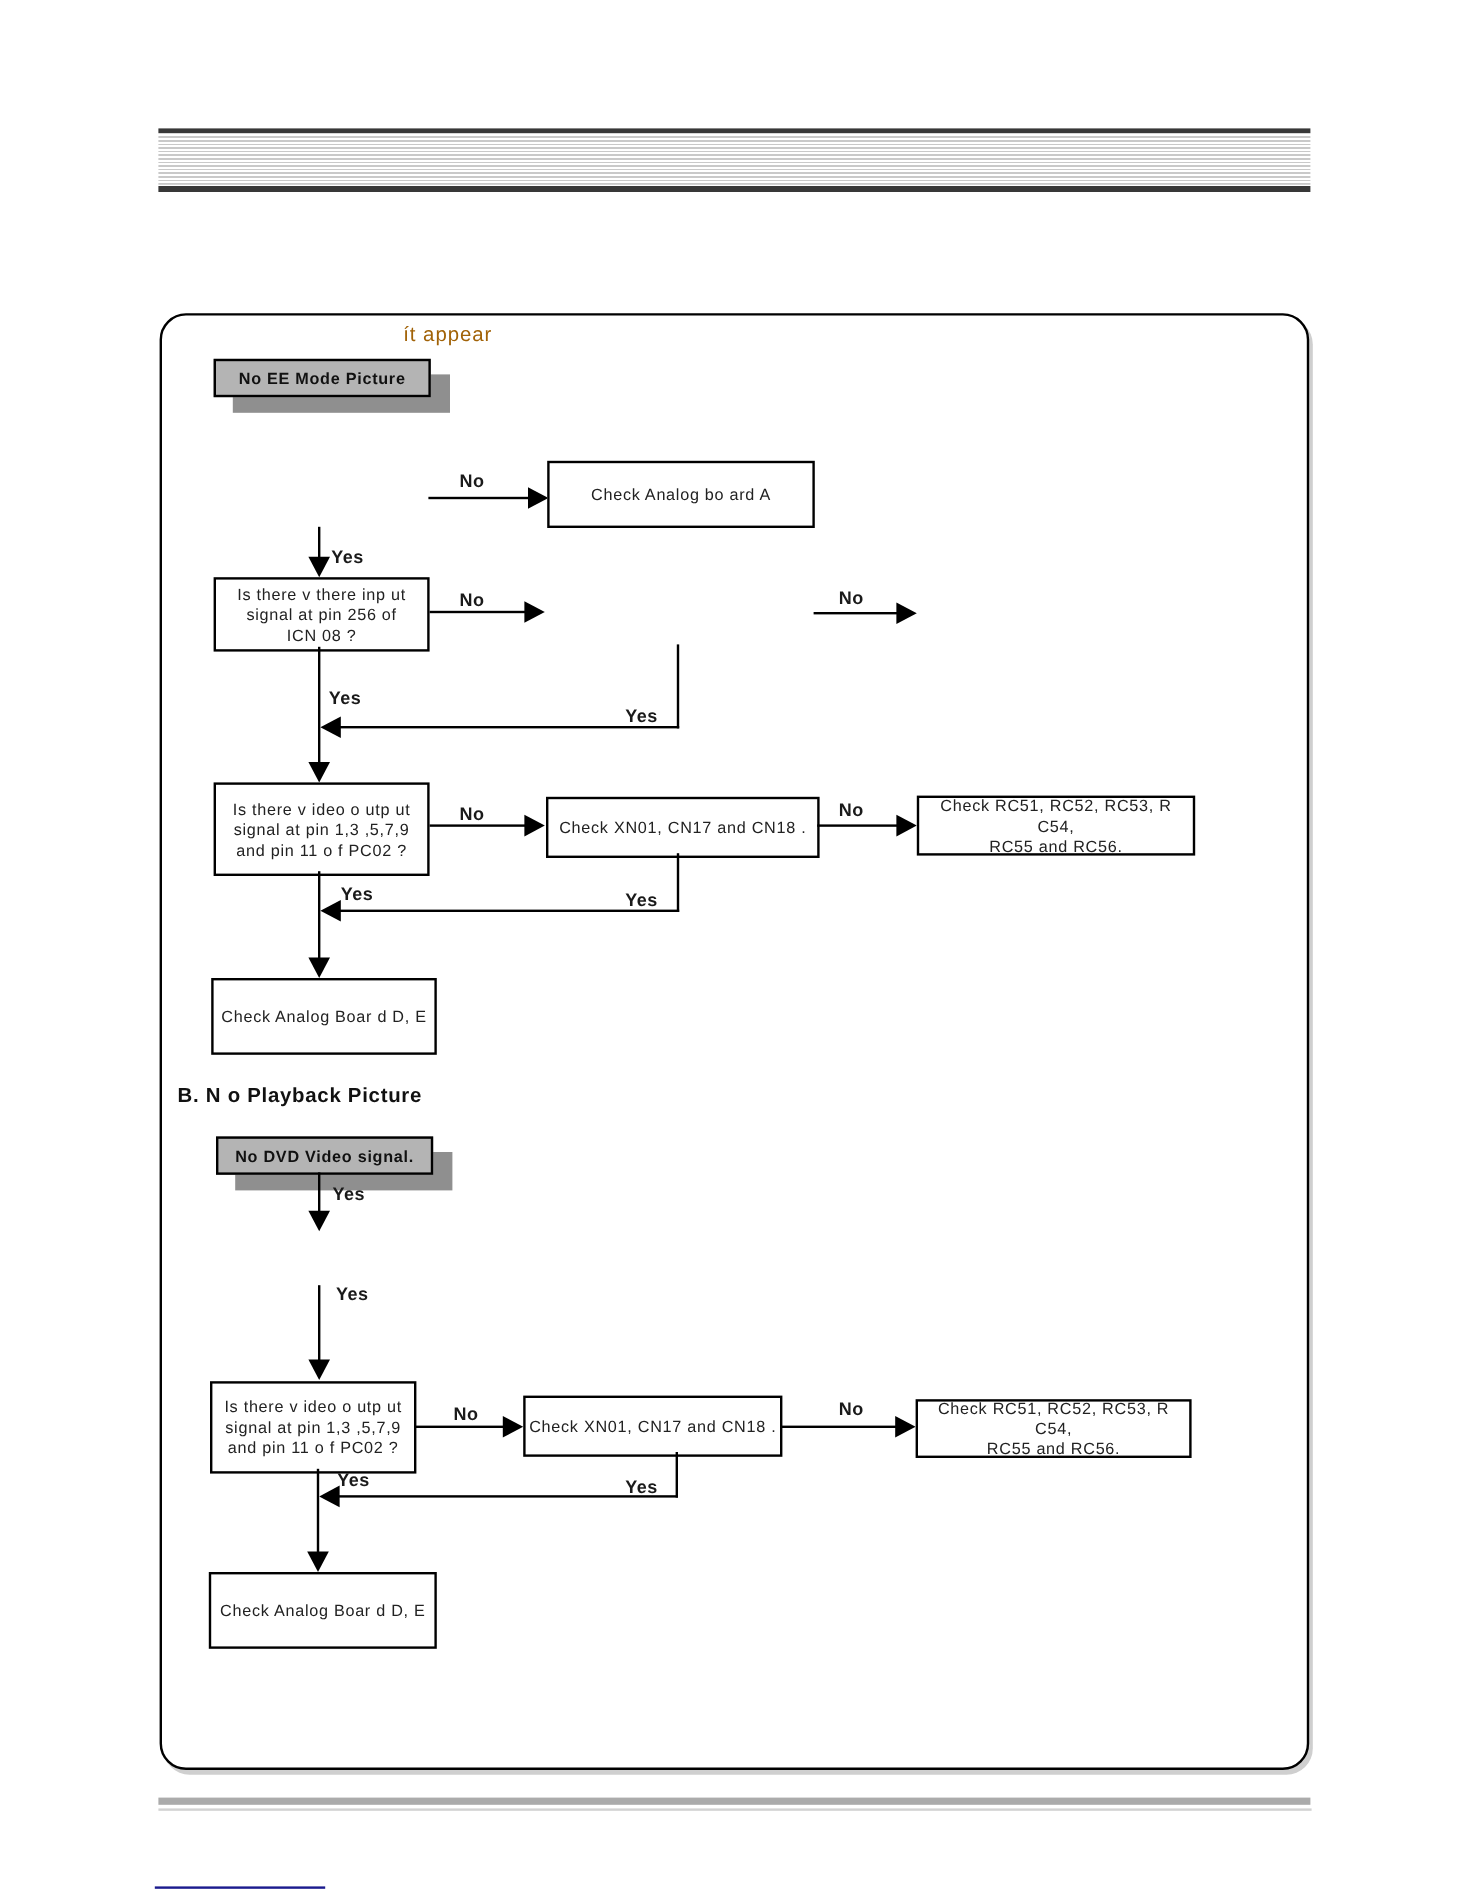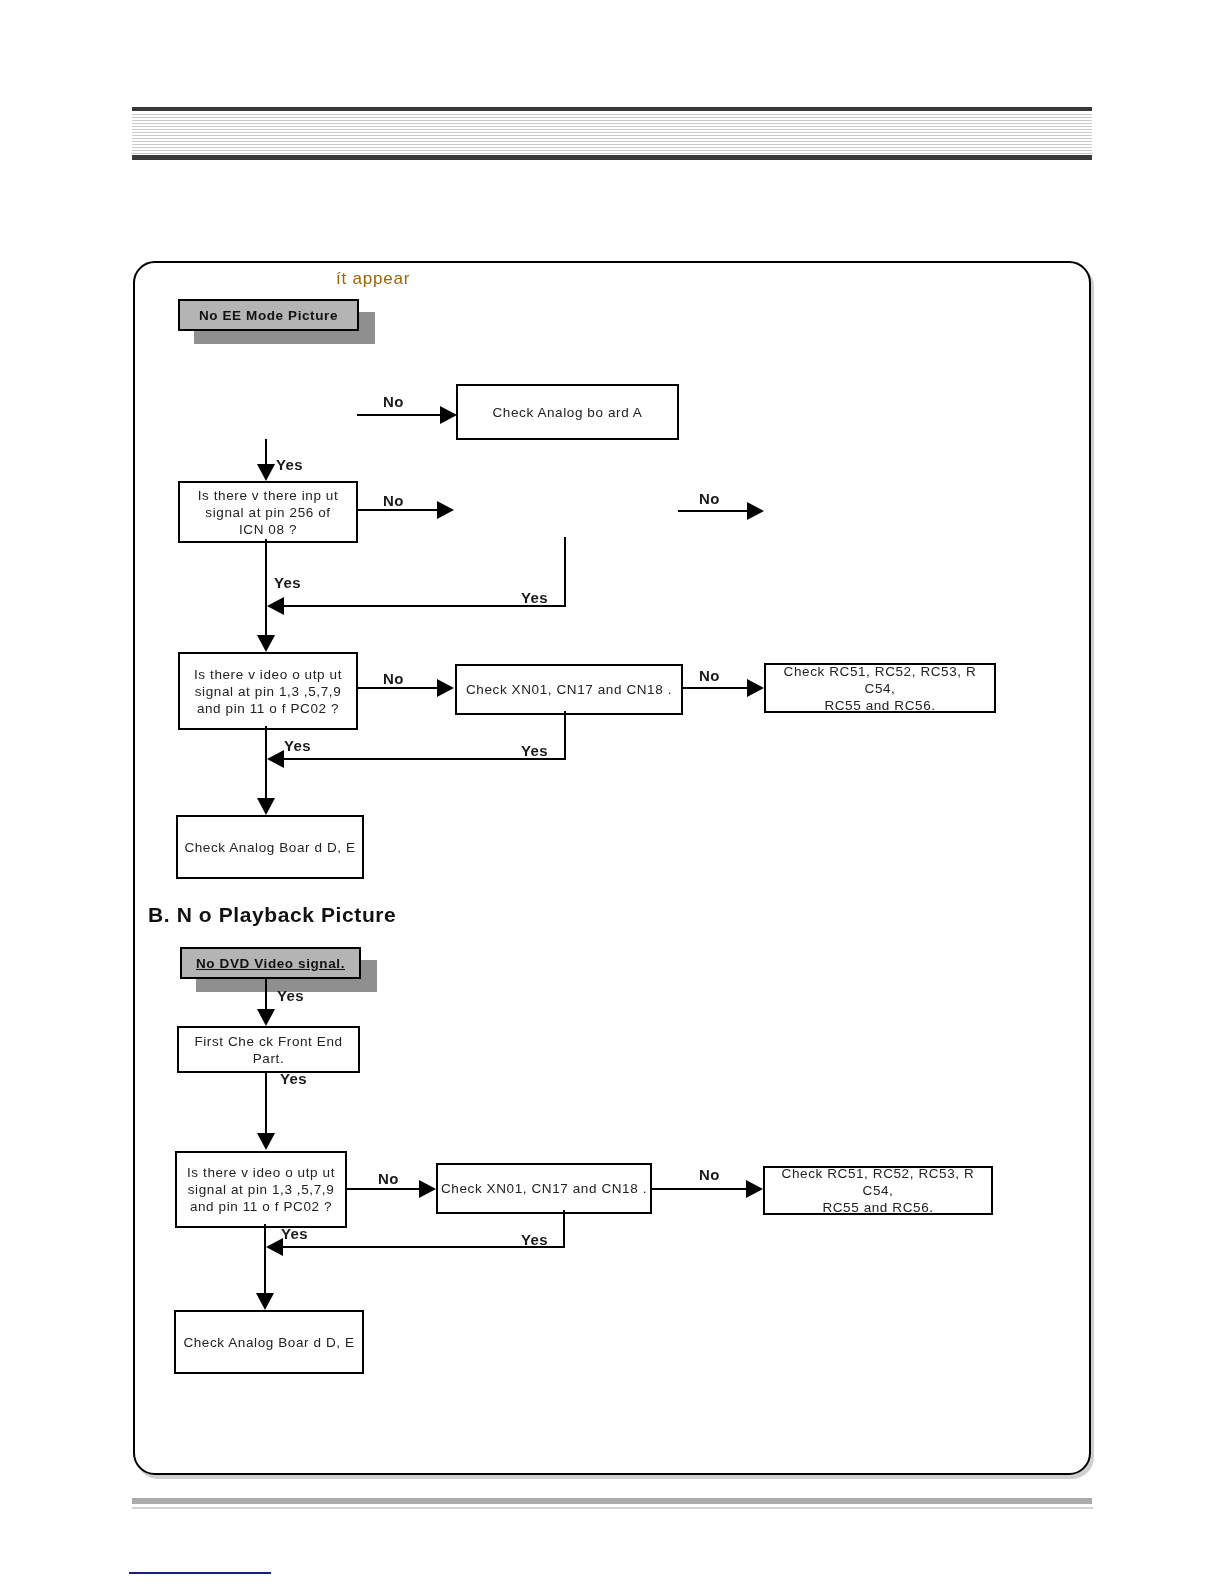--- a/index.html
+++ b/index.html
@@ -28,21 +28,21 @@
     font-size:13.5px;line-height:17px;letter-spacing:0.6px;color:#222;text-align:center;
   }
   .gbox{
     position:absolute;border:2px solid #000;background:#b4b4b4;
     display:flex;align-items:center;justify-content:center;
     font-size:13.5px;font-weight:bold;letter-spacing:0.6px;color:#111;
     box-shadow:16px 13px 0 #8f8f8f;
   }
   .lbl{position:absolute;font-size:15px;font-weight:bold;letter-spacing:0.4px;color:#1a1a1a;}
   .note{position:absolute;font-size:17px;letter-spacing:0.8px;color:#a16207;}
-  .sec-title{position:absolute;font-size:21px;font-weight:bold;letter-spacing:0.6px;color:#111;}
+  .sec-title{position:absolute;font-size:17px;font-weight:bold;letter-spacing:0.6px;color:#111;}
   .hline{position:absolute;height:2px;background:#000;}
   .vline{position:absolute;width:2px;background:#000;}
   .ah-r{position:absolute;width:0;height:0;border-top:9px solid transparent;border-bottom:9px solid transparent;border-left:17px solid #000;}
   .ah-l{position:absolute;width:0;height:0;border-top:9px solid transparent;border-bottom:9px solid transparent;border-right:17px solid #000;}
   .ah-d{position:absolute;width:0;height:0;border-left:9px solid transparent;border-right:9px solid transparent;border-top:17px solid #000;}
 </style>
 </head>
 <body>
 
 <div class="page">
@@ -115,30 +115,26 @@
   <div class="lbl" style="left:521px;top:742px;">Yes</div>
 
   <div class="vline" style="left:265px;top:726px;height:74px;"></div>
   <div class="ah-d" style="left:257px;top:798px;"></div>
   <div class="box" style="left:176px;top:815px;width:184px;height:60px;">
     <div>Check  Analog  Boar d  D, E</div>
   </div>
 
   <div class="sec-title" style="left:148px;top:903px;">B. N o Playback Picture</div>
 
-  <div class="gbox" style="left:180px;top:947px;width:177px;height:28px;text-decoration:underline;">No DVD Video  signal.</div>
+  <div class="gbox" style="left:180px;top:947px;width:177px;height:28px;">No DVD Video  signal.</div>
 
   <div class="vline" style="left:265px;top:977px;height:34px;"></div>
   <div class="ah-d" style="left:257px;top:1009px;"></div>
   <div class="lbl" style="left:277px;top:987px;">Yes</div>
 
-  <div class="box" style="left:177px;top:1026px;width:179px;height:43px;">
-    <div>First Che ck  Front End</div>
-    <div>Part.</div>
-  </div>
 
   <div class="lbl" style="left:280px;top:1070px;">Yes</div>
   <div class="vline" style="left:265px;top:1071px;height:64px;"></div>
   <div class="ah-d" style="left:257px;top:1133px;"></div>
 
   <div class="box" style="left:175px;top:1151px;width:168px;height:73px;">
     <div>Is there v ideo  o utp ut</div>
     <div>signal at  pin 1,3 ,5,7,9</div>
     <div>and  pin  11 o f PC02 ?</div>
   </div>

